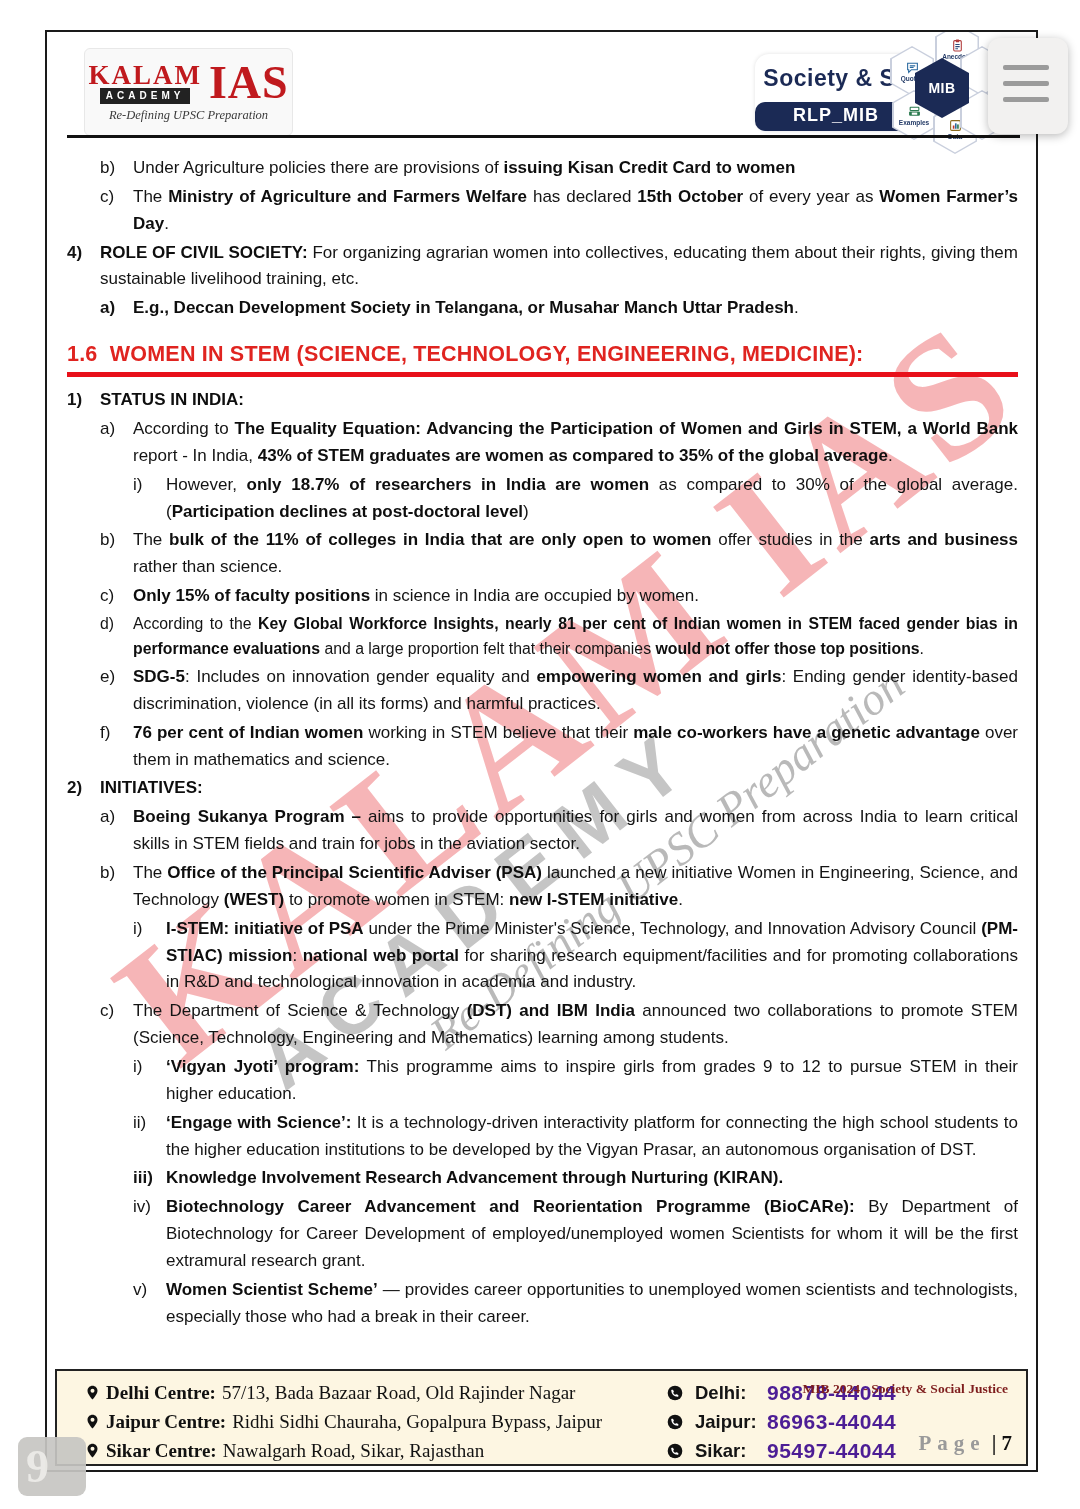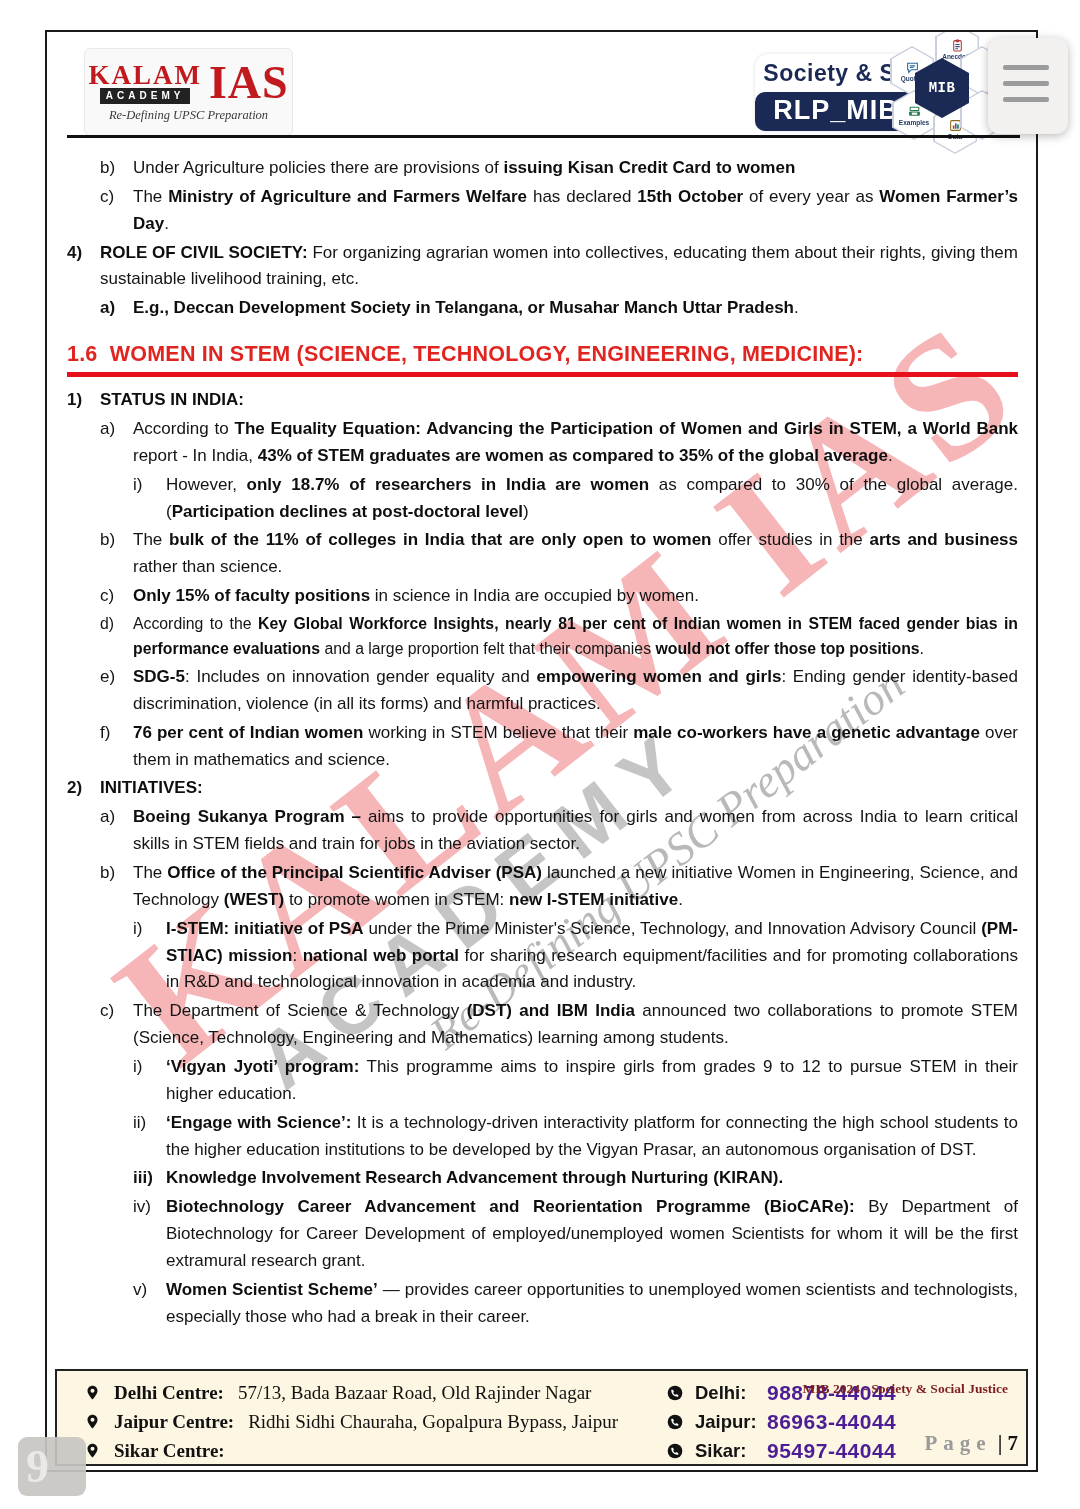--- a/index.html
+++ b/index.html
@@ -39,38 +39,38 @@
   .subject-badge{
     position:absolute;left:708px;top:22px;width:162px;height:77px;
     background:#fff;border-radius:14px;box-shadow:0 0 4px rgba(0,0,0,.12);
     display:flex;flex-direction:column;align-items:center;justify-content:flex-end;
   }
   .subject-title{
     color:#1b2a55;font-weight:bold;font-size:23px;letter-spacing:.5px;
     flex:1;display:flex;align-items:center;
   }
   .subject-code{
-    background:#1b2a55;color:#fff;font-weight:bold;font-size:27px;
+    background:#1b2a55;color:#fff;font-weight:bold;font-size:18px;
     width:100%;text-align:center;border-radius:10px;padding:3px 0 5px;
     letter-spacing:1px;box-sizing:border-box;
   }
   
   .hex{
     position:absolute;
     clip-path:polygon(50% 0%,100% 25%,100% 75%,50% 100%,0% 75%,0% 25%);
     background:#c9cfdd;display:flex;align-items:center;justify-content:center;
   }
   .hex-inner{
     width:calc(100% - 3px);height:calc(100% - 3px);
     clip-path:polygon(50% 0%,100% 25%,100% 75%,50% 100%,0% 75%,0% 25%);
     background:#fff;display:flex;flex-direction:column;align-items:center;justify-content:center;gap:1px;
   }
   .hex-label{font-size:6.5px;font-weight:bold;color:#233a66;line-height:7px;}
   .hex-mib{background:#1b2a55;}
-  .hex-mib .hex-mib-text{color:#fff;font-family:Liberation Mono, monospace;font-weight:bold;font-size:14px;letter-spacing:.5px;}
+  .hex-mib .hex-mib-text{color:#fff;font-family:Liberation Sans, sans-serif;font-weight:bold;font-size:14px;letter-spacing:.5px;}
   .hex svg{display:block;}
   .header-divider{
     position:absolute;left:20px;right:16px;top:103px;height:3px;background:#111;
   }
   
   .watermark{position:absolute;inset:0;z-index:1;pointer-events:none;overflow:hidden;}
   .wm-main{
     position:absolute;left:-80px;top:560px;width:1200px;text-align:center;
     font-family:"Liberation Serif",serif;font-weight:bold;font-size:175px;
     color:rgba(233,70,74,0.40);letter-spacing:8px;transform:rotate(-38deg);
@@ -101,36 +101,36 @@
     color:#e02420;font-weight:bold;font-size:21.5px;white-space:pre-wrap;
     letter-spacing:.2px;
   }
   
   .footer-box{
     position:absolute;left:8px;right:8px;bottom:4px;height:97px;
     background:#fdf6e2;border:2px solid #222;z-index:3;box-sizing:border-box;
   }
   .centres{position:absolute;left:28px;top:7px;}
   .centre-row{
-    display:flex;align-items:center;gap:14px;
+    display:flex;align-items:center;gap:6px;
     font-family:"Liberation Serif",serif;font-size:19px;line-height:29px;color:#111;
   }
   .centre-label{font-weight:bold;}
   .pin{width:15px;height:15px;flex:0 0 15px;}
   .phones{position:absolute;left:610px;top:7px;}
   .phone-row{display:flex;align-items:center;gap:12px;line-height:29px;}
   .phone-label{font-size:18.5px;font-weight:bold;color:#141414;width:60px;}
   .phone-number{font-size:21px;font-weight:bold;color:#4c1d95;letter-spacing:.5px;}
   .phone-ico{width:16px;height:16px;flex:0 0 16px;}
   .edition{
     position:absolute;right:18px;top:10px;
     font-family:"Liberation Serif",serif;font-weight:bold;font-size:13.5px;color:#7e1d1d;
   }
   .page-number-wrap{
-    position:absolute;right:8px;bottom:8px;
+    position:absolute;right:14px;bottom:8px;
     font-family:"Liberation Serif",serif;font-weight:bold;font-size:21px;
   }
   .page-number-wrap .pg{color:#9a9a9a;letter-spacing:6px;margin-right:6px;}
   .page-number-wrap .num{color:#111;}
   
   .menu-card{
     position:absolute;left:988px;top:38px;width:80px;height:96px;z-index:9;
     background:#f2f1f0;border-radius:12px;box-shadow:0 2px 10px rgba(0,0,0,.28);
   }
   .menu-card .bar{
@@ -342,20 +342,21 @@
             <path d="M12 1C7.6 1 4 4.6 4 9c0 5.8 8 14 8 14s8-8.2 8-14c0-4.4-3.6-8-8-8zm0 11.2A3.2 3.2 0 1 1 12 5.8a3.2 3.2 0 0 1 0 6.4z" fill="#111"></path>
           </svg>
         <span class="centre-label">Jaipur Centre:</span>
         <span class="centre-address">Ridhi Sidhi Chauraha, Gopalpura Bypass, Jaipur</span>
       </div>
       <div class="centre-row">
         <svg class="pin" viewBox="0 0 24 24">
             <path d="M12 1C7.6 1 4 4.6 4 9c0 5.8 8 14 8 14s8-8.2 8-14c0-4.4-3.6-8-8-8zm0 11.2A3.2 3.2 0 1 1 12 5.8a3.2 3.2 0 0 1 0 6.4z" fill="#111"></path>
           </svg>
         <span class="centre-label">Sikar Centre:</span>
+        <span class="centre-address">Nawalgarh Road, Sikar, Rajasthan</span>
       </div>
     </div>
 
     <div class="phones">
       <div class="phone-row">
         <svg class="phone-ico" viewBox="0 0 24 24">
             <circle cx="12" cy="12" r="11" fill="#111"></circle>
             <path d="M16.2 14.6l-2-.8a.9.9 0 0 0-1 .2l-.9.9a8.6 8.6 0 0 1-3.2-3.2l.9-.9a.9.9 0 0 0 .2-1l-.8-2A.9.9 0 0 0 8.5 7H7.3a1 1 0 0 0-1 1.1 10.6 10.6 0 0 0 9.6 9.6 1 1 0 0 0 1.1-1v-1.2a.9.9 0 0 0-.8-.9z" fill="#fff"></path>
           </svg>
         <span class="phone-label">Delhi:</span>

